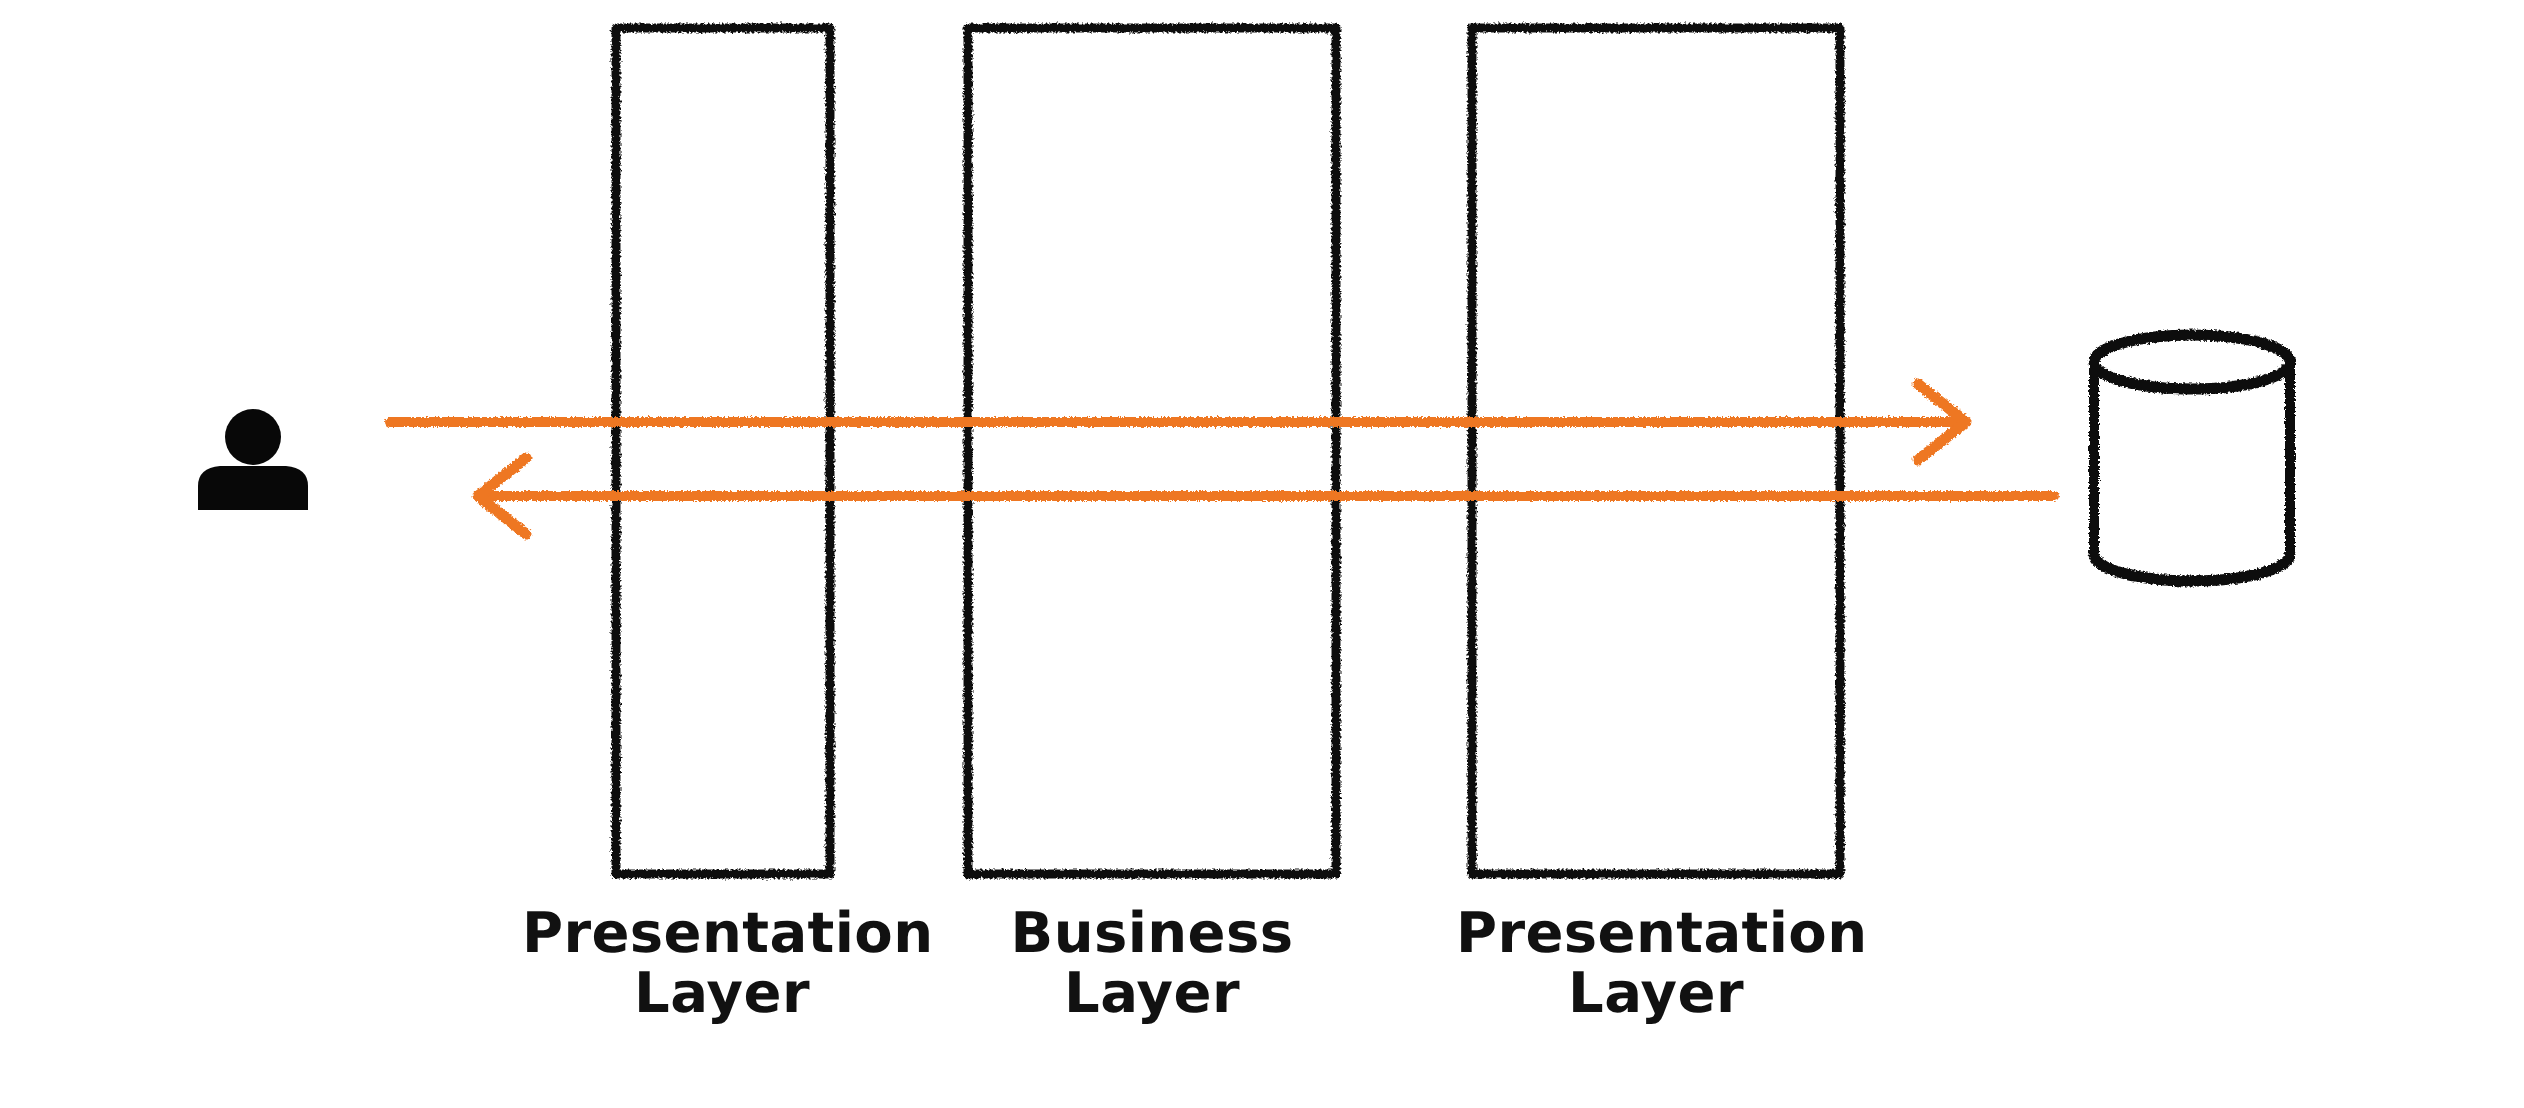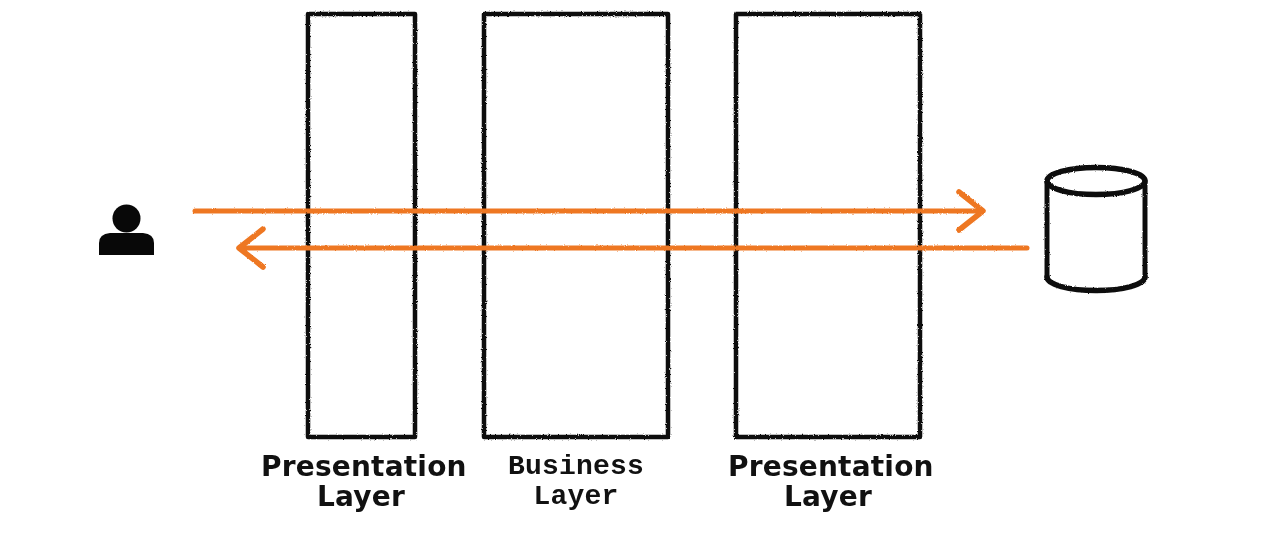--- a/index.html
+++ b/index.html
@@ -60,16 +60,16 @@
     <path d="M959,192 L983,211 L959,230" fill="none" stroke="#EE7722" stroke-width="5.5" stroke-linecap="round" stroke-linejoin="round"></path>
   </g>
   <g filter="url(#rough2)">
     <path d="M1027,248 L244,248" fill="none" stroke="#EE7722" stroke-width="5" stroke-linecap="round"></path>
     <path d="M263,229 L239,248 L263,267" fill="none" stroke="#EE7722" stroke-width="5.5" stroke-linecap="round" stroke-linejoin="round"></path>
   </g>
 </svg>
 
 <div class="layer-label" style="left:261px;top:452px;width:200px;">Presentation
 Layer</div>
-<div class="layer-label" style="left:476px;top:452px;width:200px;font-family:Liberation Mono, monospace;">Business
+<div class="layer-label" style="left:476px;top:452px;width:200px;">Business
 Layer</div>
 <div class="layer-label" style="left:728px;top:452px;width:200px;">Presentation
 Layer</div>
 
 </body></html>

